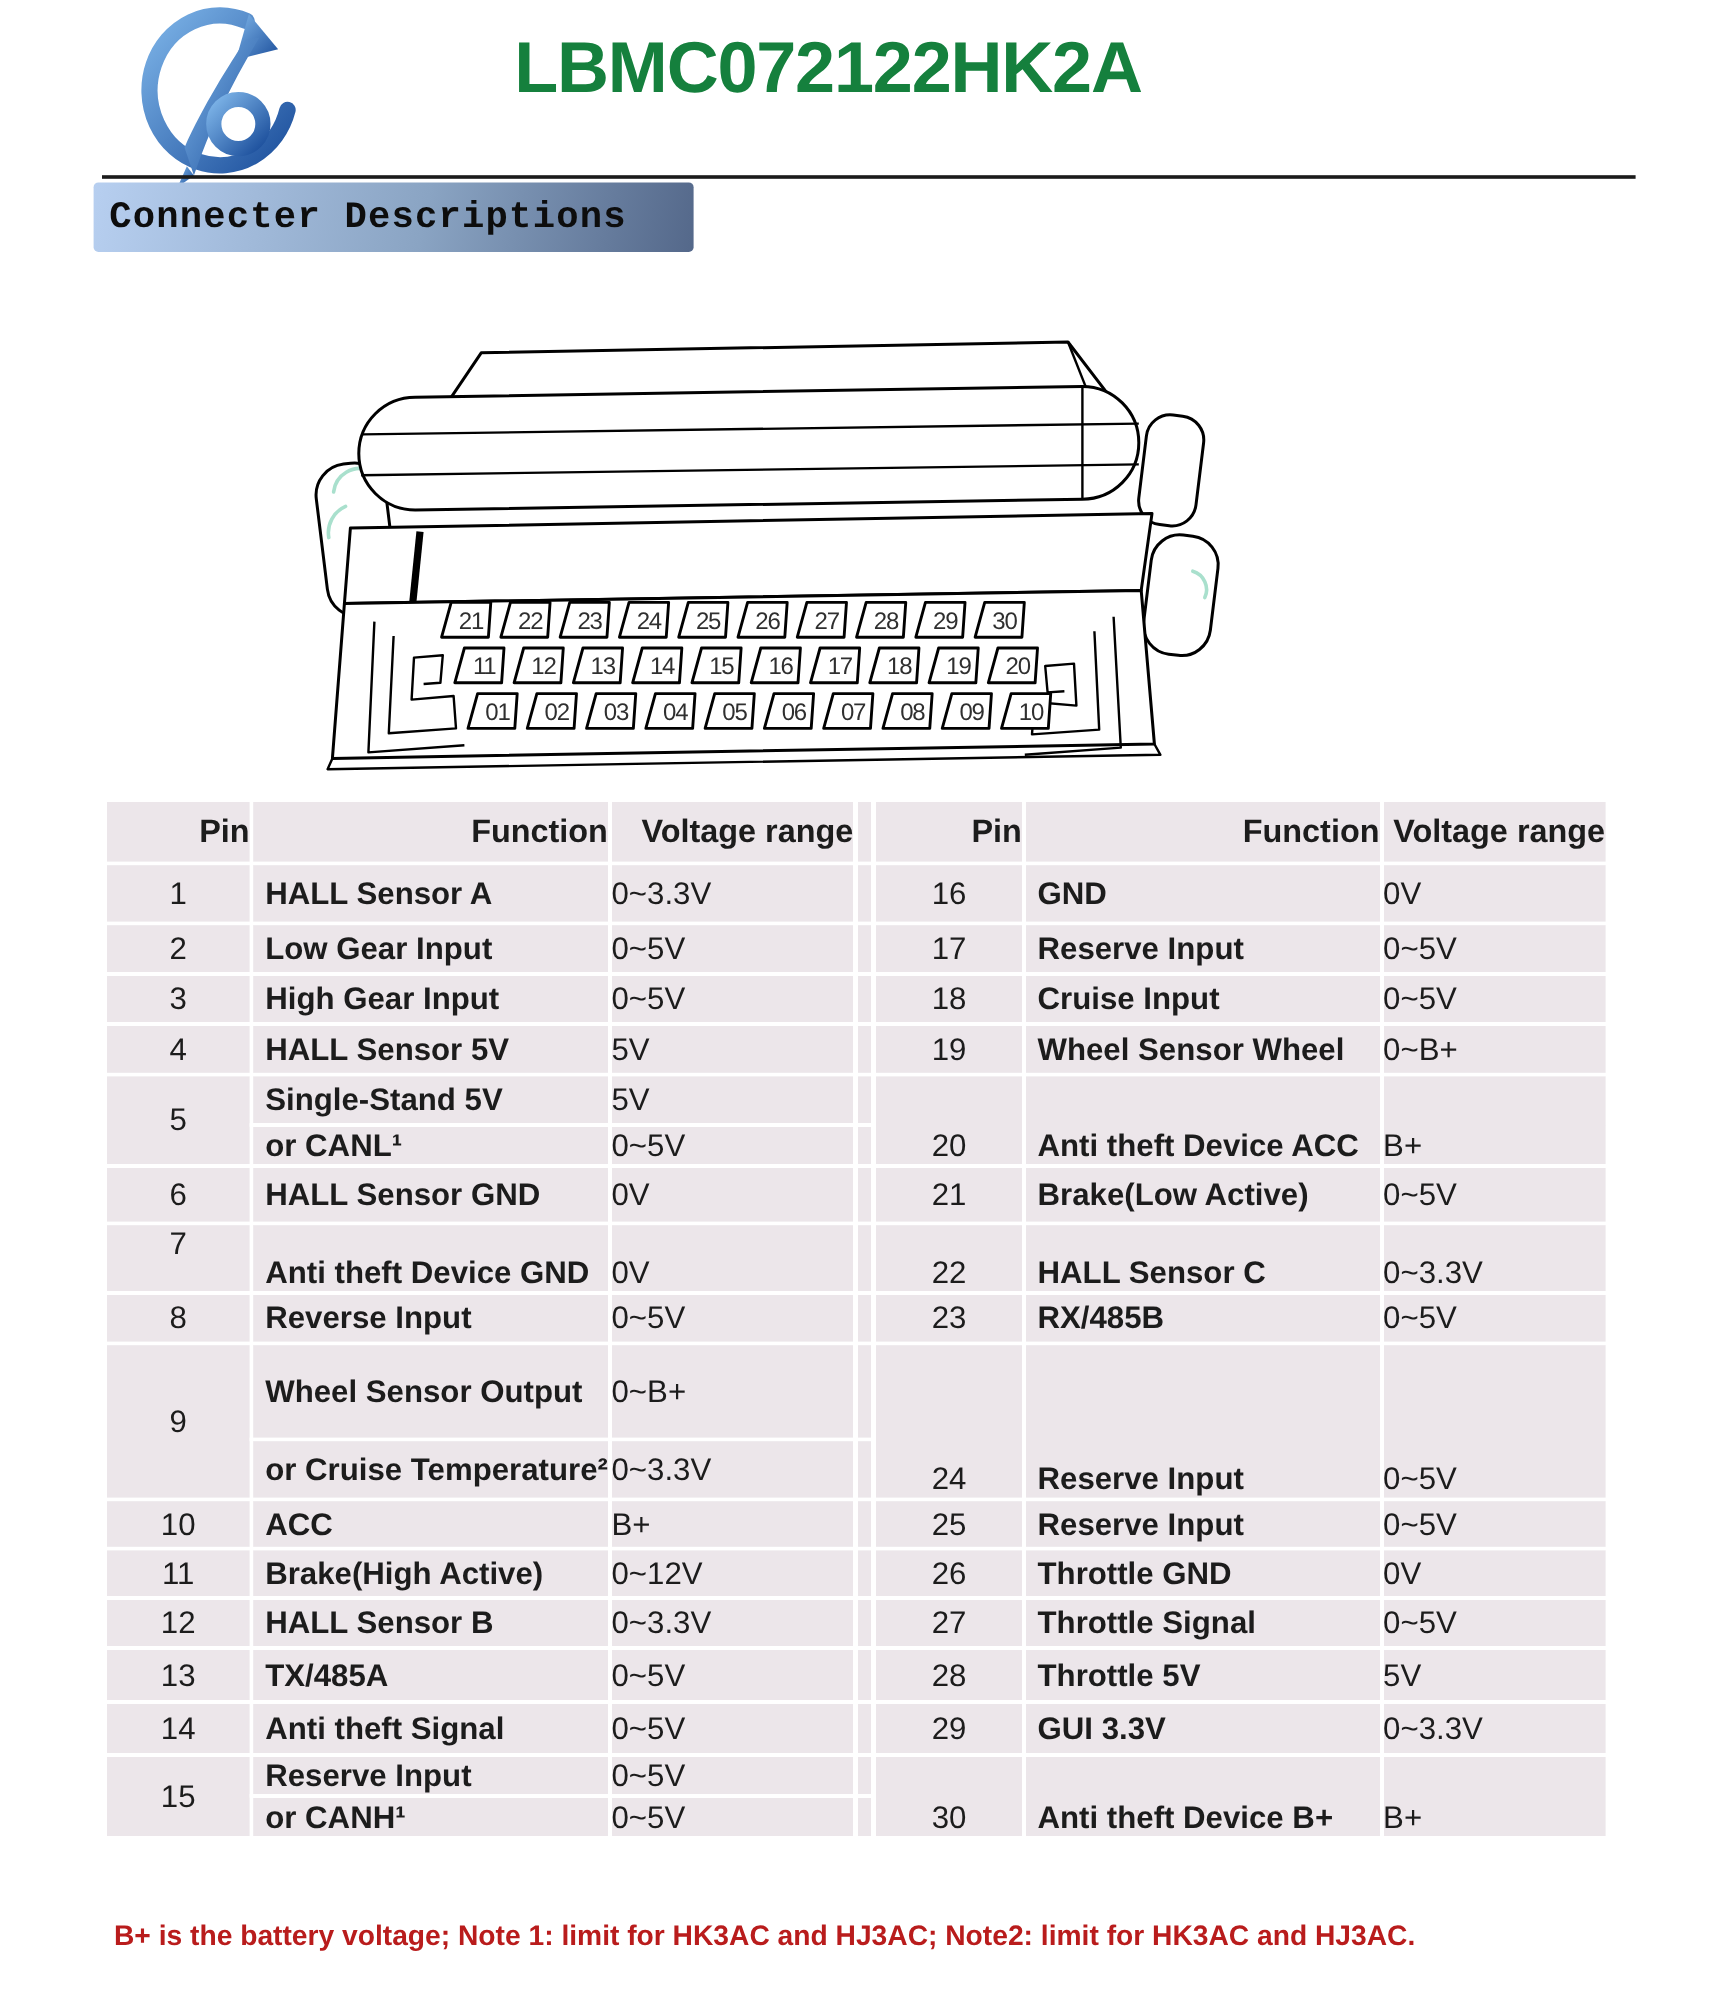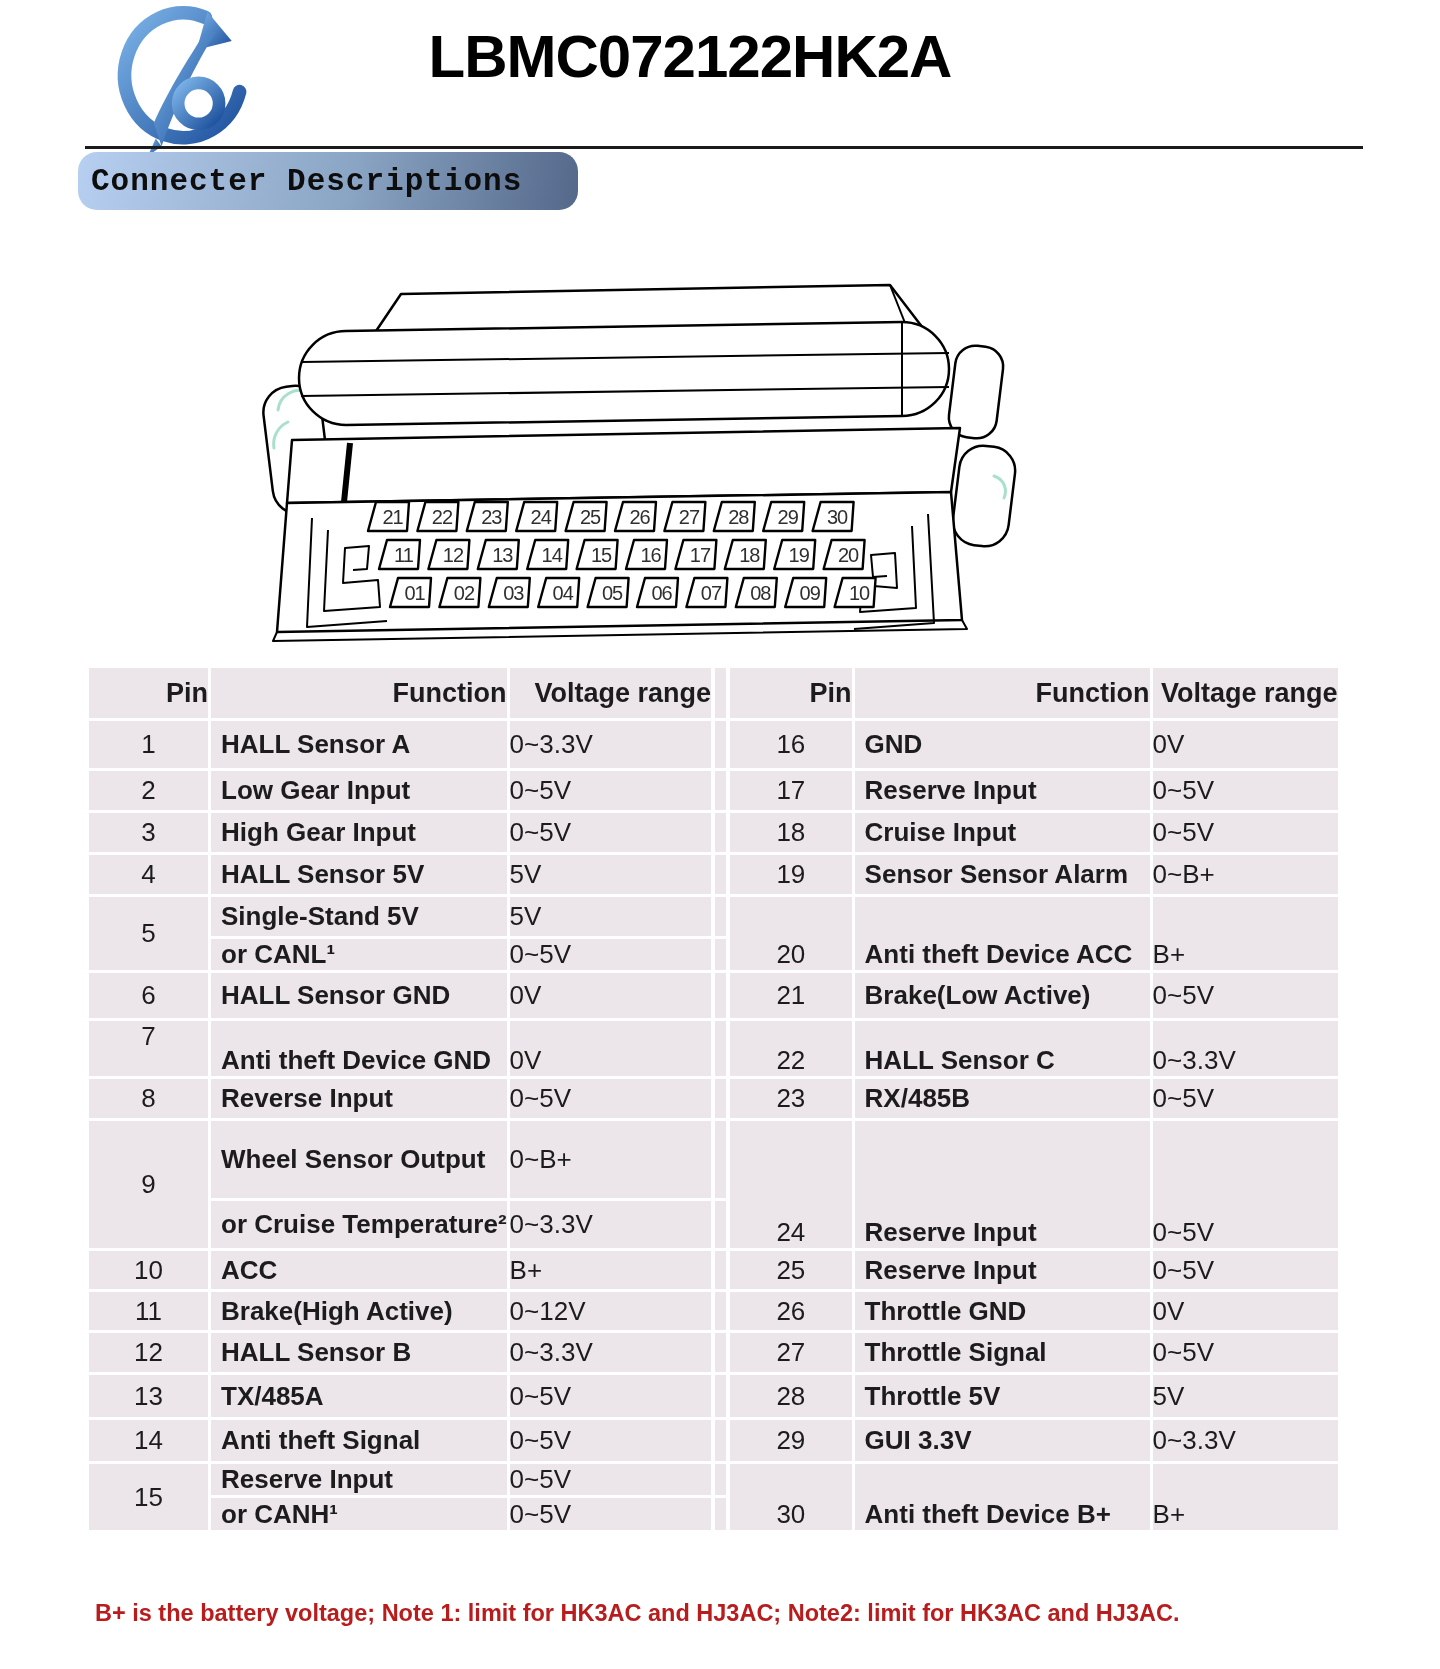--- a/index.html
+++ b/index.html
@@ -4,27 +4,27 @@
 <style>
   html,body{margin:0;padding:0;}
   body{
     width:1440px;height:1669px;background:#ffffff;position:relative;
     font-family:"Liberation Sans","DejaVu Sans",sans-serif;color:#1c1c1c;
     overflow:hidden;
   }
   .logo{position:absolute;left:110px;top:2px;width:148px;height:156px;}
   .title{
     position:absolute;left:320px;top:22px;width:740px;margin:0;
-    text-align:center;font-size:60px;font-weight:bold;color:#000000;
+    text-align:center;font-size:60px;font-weight:bold;color:#15803d;
     letter-spacing:-1px;
   }
   .rule{position:absolute;left:85px;top:146px;width:1278px;height:3px;background:#1b1b1b;}
   .section-bar{
     position:absolute;left:78px;top:152px;width:500px;height:58px;
-    border-radius:19px;box-sizing:border-box;display:flex;align-items:center;
+    border-radius:4px;box-sizing:border-box;display:flex;align-items:center;
     padding-left:13px;
     background:linear-gradient(102deg,#b7cff0 0%,#8aa4c3 55%,#54688a 100%);
   }
   .section-bar span{
     font-family:"Liberation Mono","DejaVu Sans Mono",monospace;
     font-size:31px;font-weight:600;color:#0d0d0d;letter-spacing:1px;white-space:nowrap;
   }
   .connector{position:absolute;left:250px;top:280px;width:770px;height:380px;}
   .ln{fill:#ffffff;stroke:#000000;stroke-width:2.5;stroke-linejoin:round;}
   .ln-t{fill:none;stroke:#000000;stroke-width:2;stroke-linejoin:round;}
@@ -239,21 +239,21 @@
           <td class="pin red">18</td>
           <td class="fn">Cruise Input</td>
           <td class="v red">0~5V</td>
         </tr>
         <tr style="height: 42px;">
           <td class="pin">4</td>
           <td class="fn">HALL Sensor 5V</td>
           <td class="v red">5V</td>
           <td class="gap"></td>
           <td class="pin">19</td>
-          <td class="fn">Sensor Sensor Alarm</td>
+          <td class="fn">Wheel Sensor Wheel</td>
           <td class="v">0~B+</td>
         </tr>
         <tr style="height: 42px;">
           <td class="pin" rowspan="2">5</td>
           <td class="fn">Single-Stand 5V</td>
           <td class="v red">5V</td>
           <td class="gap"></td>
           <td class="pin va-b" rowspan="2">20</td>
           <td class="fn va-b" rowspan="2">Anti theft Device ACC</td>
           <td class="v va-b" rowspan="2">B+</td>

